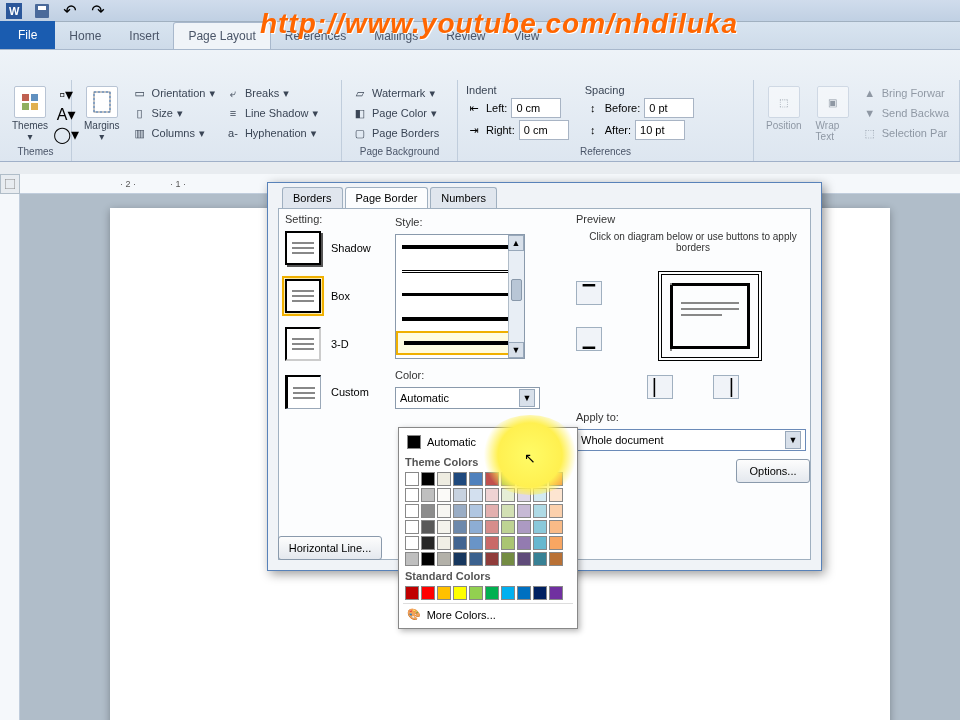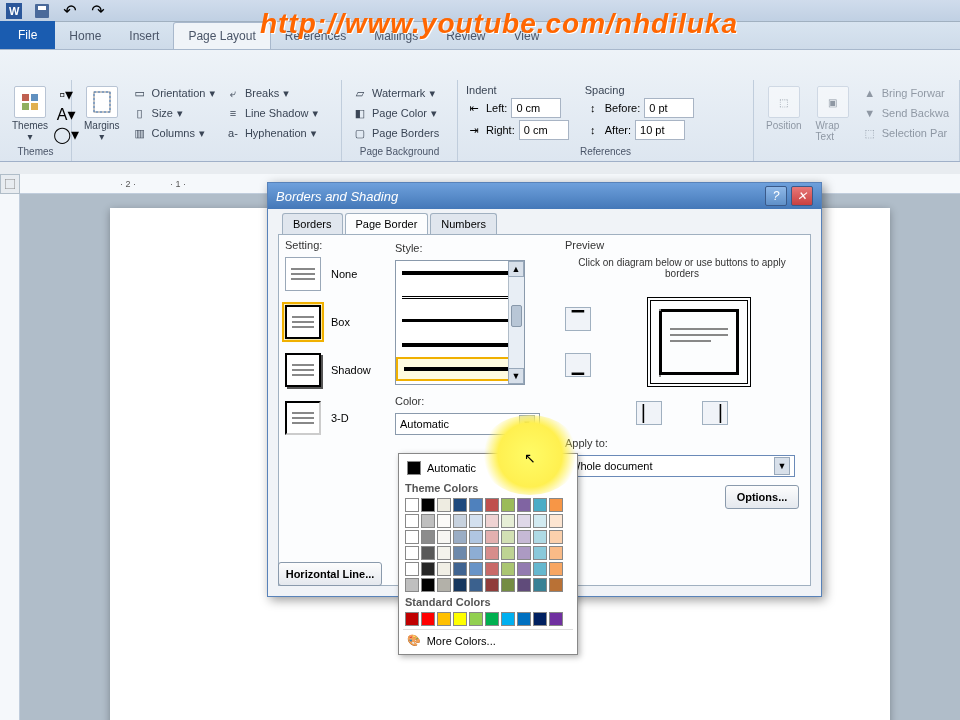--- a/index.html
+++ b/index.html
@@ -74,21 +74,21 @@
 .preview-text { font-size: 10px; text-align: center; margin-bottom: 8px; color:#333;}
 .preview-diagram { width: 104px; height: 90px; border: 4px double #000; margin: 10px auto; padding: 8px; position:relative;}
 .preview-diagram::before, .preview-diagram::after{content:'';position:absolute;border:1px dashed #888;}
 .preview-inner { width: 100%; height: 100%; border: 3px solid #000; padding: 12px 8px; }
 .preview-inner .pl { height: 2px; background: #888; margin: 4px 0; }
 .pv-btn { width: 26px; height: 24px; border: 1px solid #a0b0c0; background: #f0f3f8; cursor: pointer; display:inline-flex; align-items:center; justify-content:center;}
 .apply-combo { width: 230px; height: 22px; border: 1px solid #6a8ab8; background: #fff; display:flex; align-items:center; justify-content:space-between; padding:0 4px; font-size:11px;}
 
 .dlg-buttons { display: flex; justify-content: flex-end; gap: 8px; margin-top: 10px; position:absolute; right:10px; bottom:10px;}
 .dlg-buttons-left { position:absolute; left:10px; bottom:10px;}
-.btn { min-width: 74px; height: 24px; border: 1px solid #8a9aac; background: linear-gradient(#fdfdfd,#e4e8ee); font-size: 11px; cursor: pointer; border-radius: 3px; font-weight: bold; }
+.btn { min-width: 74px; height: 24px; border: 1px solid #8a9aac; background: linear-gradient(#fdfdfd,#e4e8ee); font-size: 11px; cursor: pointer; border-radius: 3px; }
 </style>
 </head>
 <body>
 
 <div class="url-overlay">http://www.youtube.com/nhdiluka</div>
 
 <div class="qat">
   <span class="icon-btn">
       <svg width="16" height="16">
         <rect width="16" height="16" fill="#2b579a"></rect>
@@ -240,68 +240,61 @@
   <span style="position:absolute;left:100px">· 2 · </span>
     <span style="position:absolute;left:150px">· 1 · </span>
 </div>
 <div class="ruler-v"></div>
 
 <div class="doc-area">
   <div class="page"></div>
 </div>
 
 <div class="dialog">
-  <div class="dlg-title">
-    <span>Borders and Shading</span>
-    <div class="dlg-title-btns">
-      <div class="dlg-tb dlg-help">?</div>
-      <div class="dlg-tb dlg-close">✕</div>
-    </div>
-  </div>
   <div class="dlg-body">
     <div class="dlg-tabs">
       <div class="dlg-tab">Borders</div>
       <div class="dlg-tab active">Page Border</div>
       <div class="dlg-tab">Numbers</div>
     </div>
     <div class="dlg-panel">
 
       <div class="col" style="left:6px;top:4px;width:100px">
         <div class="section-label">Setting:</div>
         <div class="setting-item">
-            <div class="setting-icon">
-              <div class="ln"></div>
-              <div class="ln"></div>
-              <div class="ln"></div>
-            </div>
-            <span class="setting-text">None</span>
+            <div class="setting-icon" style="box-shadow:2px 2px 0 #555;border:2px solid #000">
+              <div class="ln"></div>
+              <div class="ln"></div>
+              <div class="ln"></div>
+            </div>
+            <span class="setting-text">Shadow</span>
           </div>
         <div class="setting-item">
             <div class="setting-icon sel" style="border:2px solid #000;outline:2px solid #f0b000;outline-offset:1px">
               <div class="ln"></div>
               <div class="ln"></div>
               <div class="ln"></div>
             </div>
             <span class="setting-text">Box</span>
           </div>
         <div class="setting-item">
-            <div class="setting-icon" style="box-shadow:2px 2px 0 #555;border:2px solid #000">
-              <div class="ln"></div>
-              <div class="ln"></div>
-              <div class="ln"></div>
-            </div>
-            <span class="setting-text">Shadow</span>
+            <div class="setting-icon" style="border:2px solid #000;border-right-color:#ccc;border-bottom-color:#ccc">
+              <div class="ln"></div>
+              <div class="ln"></div>
+              <div class="ln"></div>
+            </div>
+            <span class="setting-text">3-D</span>
           </div>
         <div class="setting-item">
-            <div class="setting-icon" style="border:2px solid #000;border-right-color:#ccc;border-bottom-color:#ccc">
-              <div class="ln"></div>
-              <div class="ln"></div>
-              <div class="ln"></div>
-            </div>
-            <span class="setting-text">3-D</span>
+            <div class="setting-icon" style="border-left:3px solid #000;border-top:2px solid #000">
+              <div class="ln"></div>
+              <div class="ln"></div>
+              <div class="ln"></div>
+            </div>
+            <span class="setting-text">Custom</span>
           </div>
       </div>
 
       <div class="col" style="left:116px;top:7px;width:150px">
         <div class="section-label">Style:</div>
         <div class="style-box">
           <div class="scroll-btn" style="top:0">▲</div>
           <div class="scroll-btn" style="bottom:0">▼</div>
           <div style="position:absolute;right:0;top:16px;bottom:16px;width:16px;background:#e8eef5;border-left:1px solid #b0bcc8">
               <div style="height:22px;background:#b8c6d6;margin:28px 2px;border:1px solid #8898aa;border-radius:2px"></div>
@@ -322,21 +315,21 @@
               <div class="style-line" style="border-top:3px solid #000;border-bottom:1px solid #000;height:3px"></div>
             </div>
         </div>
         <div class="section-label" style="margin-top:10px">Color:</div>
         <div class="color-combo">
           <span>Automatic</span>
           <div class="combo-arrow">▼</div>
         </div>
       </div>
 
-      <div class="col" style="left:286px;top:4px;width:234px">
+      <div class="col" style="left:297px;top:4px;width:234px">
         <div class="section-label">Preview</div>
         <div class="preview-text">Click on diagram below or use buttons to apply borders</div>
         <div style="display:flex;align-items:center;gap:8px">
           <div style="display:flex;flex-direction:column;gap:22px">
             <div class="pv-btn">▔</div>
             <div class="pv-btn">▁</div>
           </div>
           <div class="preview-diagram">
             <div class="preview-inner">
                 <div class="pl"></div>

